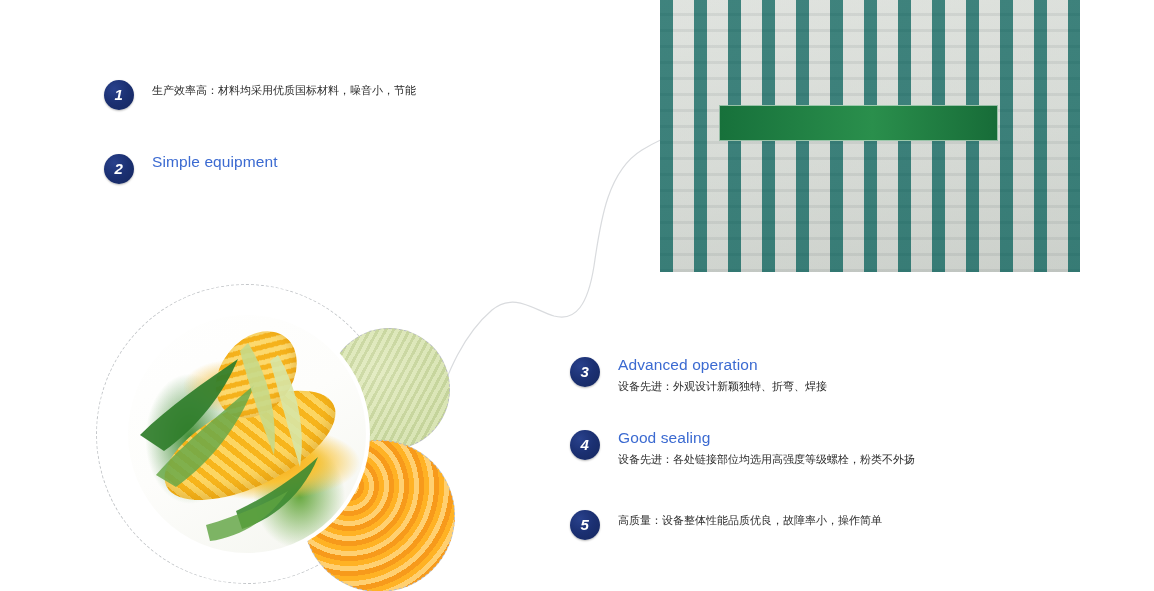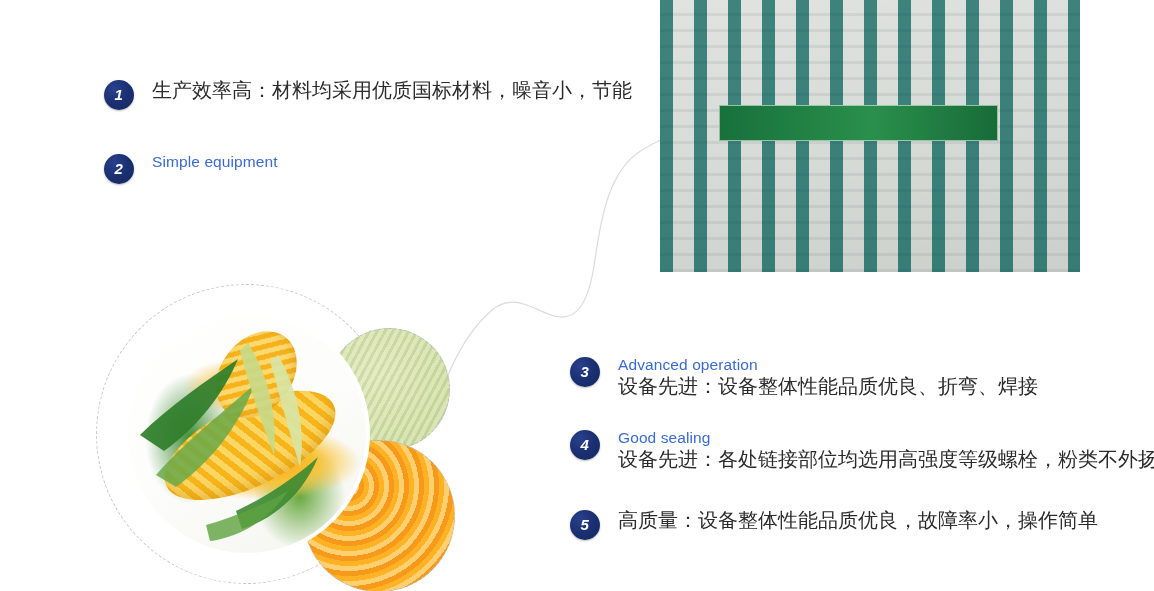--- a/index.html
+++ b/index.html
@@ -45,21 +45,21 @@
     margin-left: 18px;
   }
   .ftitle {
     color: #3b6ad1;
     font-size: 15.5px;
     line-height: 19px;
     letter-spacing: 0.1px;
   }
   .fdesc {
     color: #2b2b2b;
-    font-size: 20px;
+    font-size: 11px;
     line-height: 21px;
     margin-top: 2px;
     font-family: "DejaVu Sans", "Liberation Sans", sans-serif;
   }
 
   
   #connector {
     position: absolute;
     left: 430px;
     top: 120px;
@@ -334,21 +334,21 @@
     <div class="badge">2</div>
     <div class="ftext">
       <div class="ftitle">Simple equipment</div>
     </div>
   </div>
 
   <div class="feature" style="left:570px; top:355px;">
     <div class="badge">3</div>
     <div class="ftext">
       <div class="ftitle">Advanced operation</div>
-      <div class="fdesc">设备先进：设备整体性能品质优良、折弯、焊接</div>
+      <div class="fdesc">设备先进：外观设计新颖独特、折弯、焊接</div>
     </div>
   </div>
 
   <div class="feature" style="left:570px; top:428px;">
     <div class="badge">4</div>
     <div class="ftext">
       <div class="ftitle">Good sealing</div>
       <div class="fdesc">设备先进：各处链接部位均选用高强度等级螺栓，粉类不外扬</div>
     </div>
   </div>

